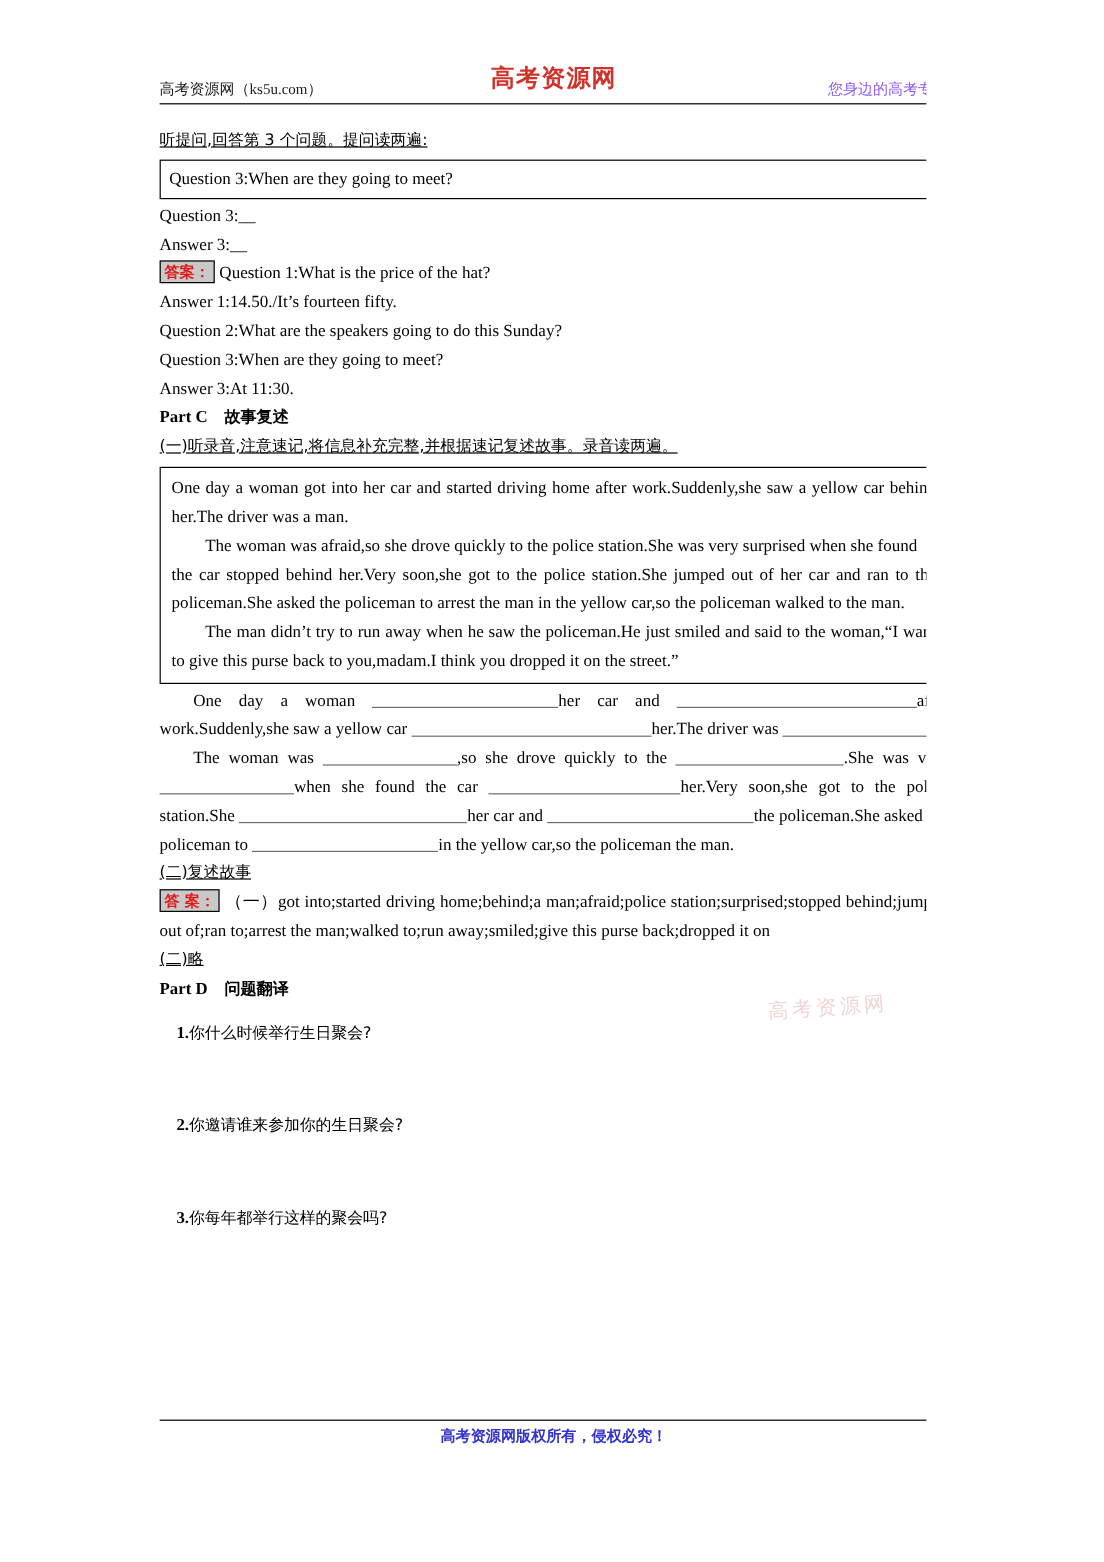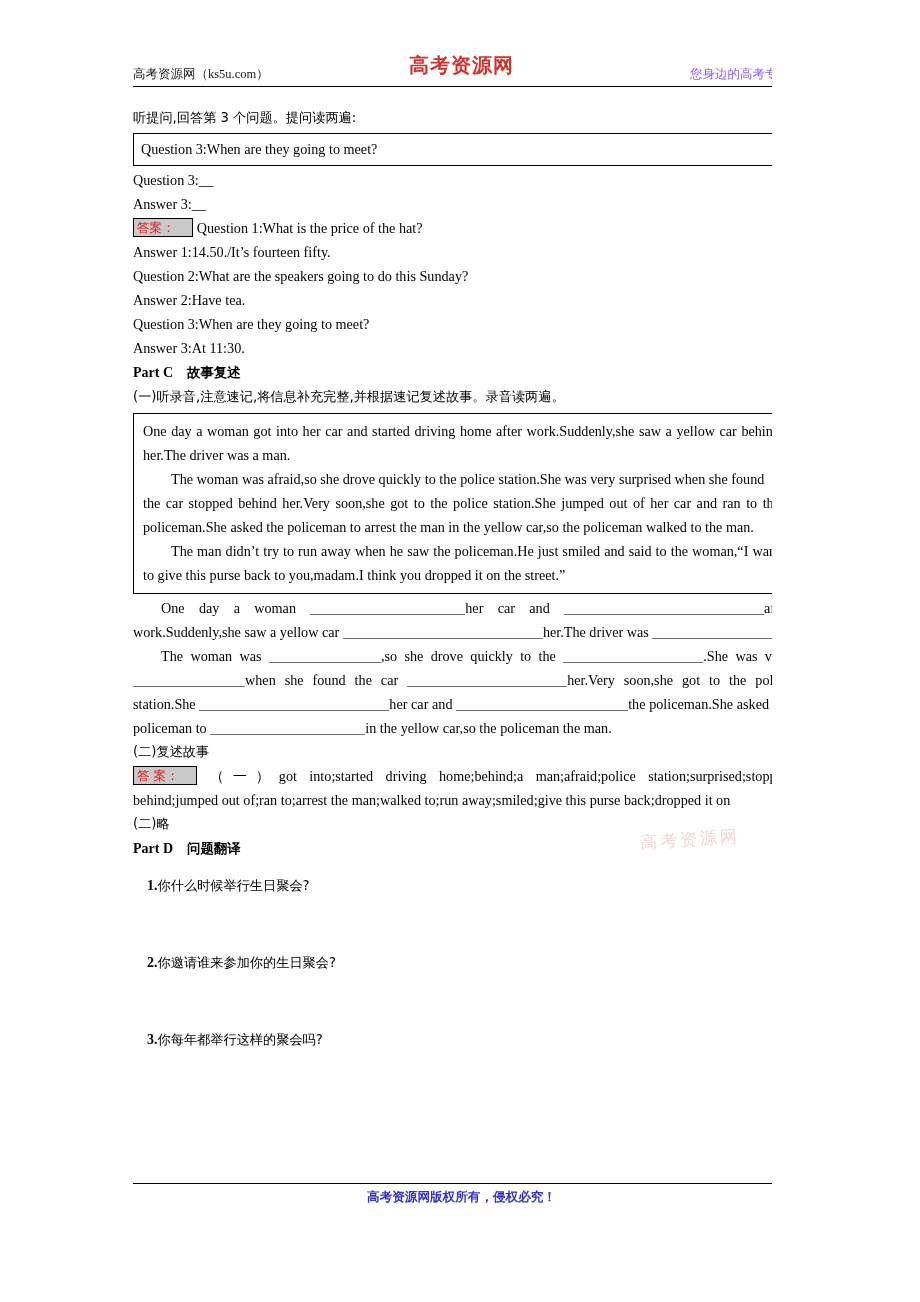--- a/index.html
+++ b/index.html
@@ -77,20 +77,21 @@
   .line {
     font-size: 14.2px;
     line-height: 24px;
     color: #000;
     margin: 0;
     white-space: nowrap;
   }
   .line.cn {
     font-family: "DejaVu Sans", "Liberation Sans", sans-serif;
     font-size: 13.2px;
+    text-decoration: underline;
   }
 
   .part-head {
     font-size: 14px;
     line-height: 25px;
     font-weight: bold;
     margin: 0;
   }
   .part-head .cnpart {
     font-family: "DejaVu Sans", "Liberation Sans", sans-serif;
@@ -123,23 +124,23 @@
   .storybox p.ind { text-indent: 28px; }
 
   
   .ans-badge {
     display: inline-block;
     border: 1.2px solid #000;
     background: #c9c9c9;
     color: #e01b1b;
     font-family: "DejaVu Sans", "Liberation Sans", sans-serif;
     font-size: 12.6px;
-    font-weight: normal;
+    font-weight: bold;
     line-height: 15px;
-    padding: 1px 17px 1px 3px;
+    padding: 1px 3px 1px 3px;
     vertical-align: 1px;
     margin-right: 4px;
   }
 
   
   .fill {
     margin: 0;
     font-size: 14.2px;
     line-height: 24px;
     text-align: justify;
@@ -234,21 +235,20 @@
     <div class="qbox">
       <p class="line">Question 3:When are they going to meet?</p>
     </div>
 
     <p class="line">Question 3:__</p>
     <p class="line">Answer 3:__</p>
 
     <p class="line"><span class="ans-badge">答案：</span><span>Question 1:What is the price of the hat?</span></p>
     <p class="line">Answer 1:14.50./It’s fourteen fifty.</p>
     <p class="line">Question 2:What are the speakers going to do this Sunday?</p>
-    <p class="line">Answer 2:Have tea.</p>
     <p class="line">Question 3:When are they going to meet?</p>
     <p class="line">Answer 3:At 11:30.</p>
 
     <p class="part-head"><span>Part C</span><span class="cnpart">故事复述</span></p>
     <p class="line cn">(一)听录音,注意速记,将信息补充完整,并根据速记复述故事。录音读两遍。</p>
 
     <div class="storybox">
       <p>One day a woman got into her car and started driving home after work.Suddenly,she saw a yellow car behind her.The driver was a man.</p>
       <p class="ind">The woman was afraid,so she drove quickly to the police station.She was very surprised when she found</p>
       <p>the car stopped behind her.Very soon,she got to the police station.She jumped out of her car and ran to the policeman.She asked the policeman to arrest the man in the yellow car,so the policeman walked to the man.</p>

